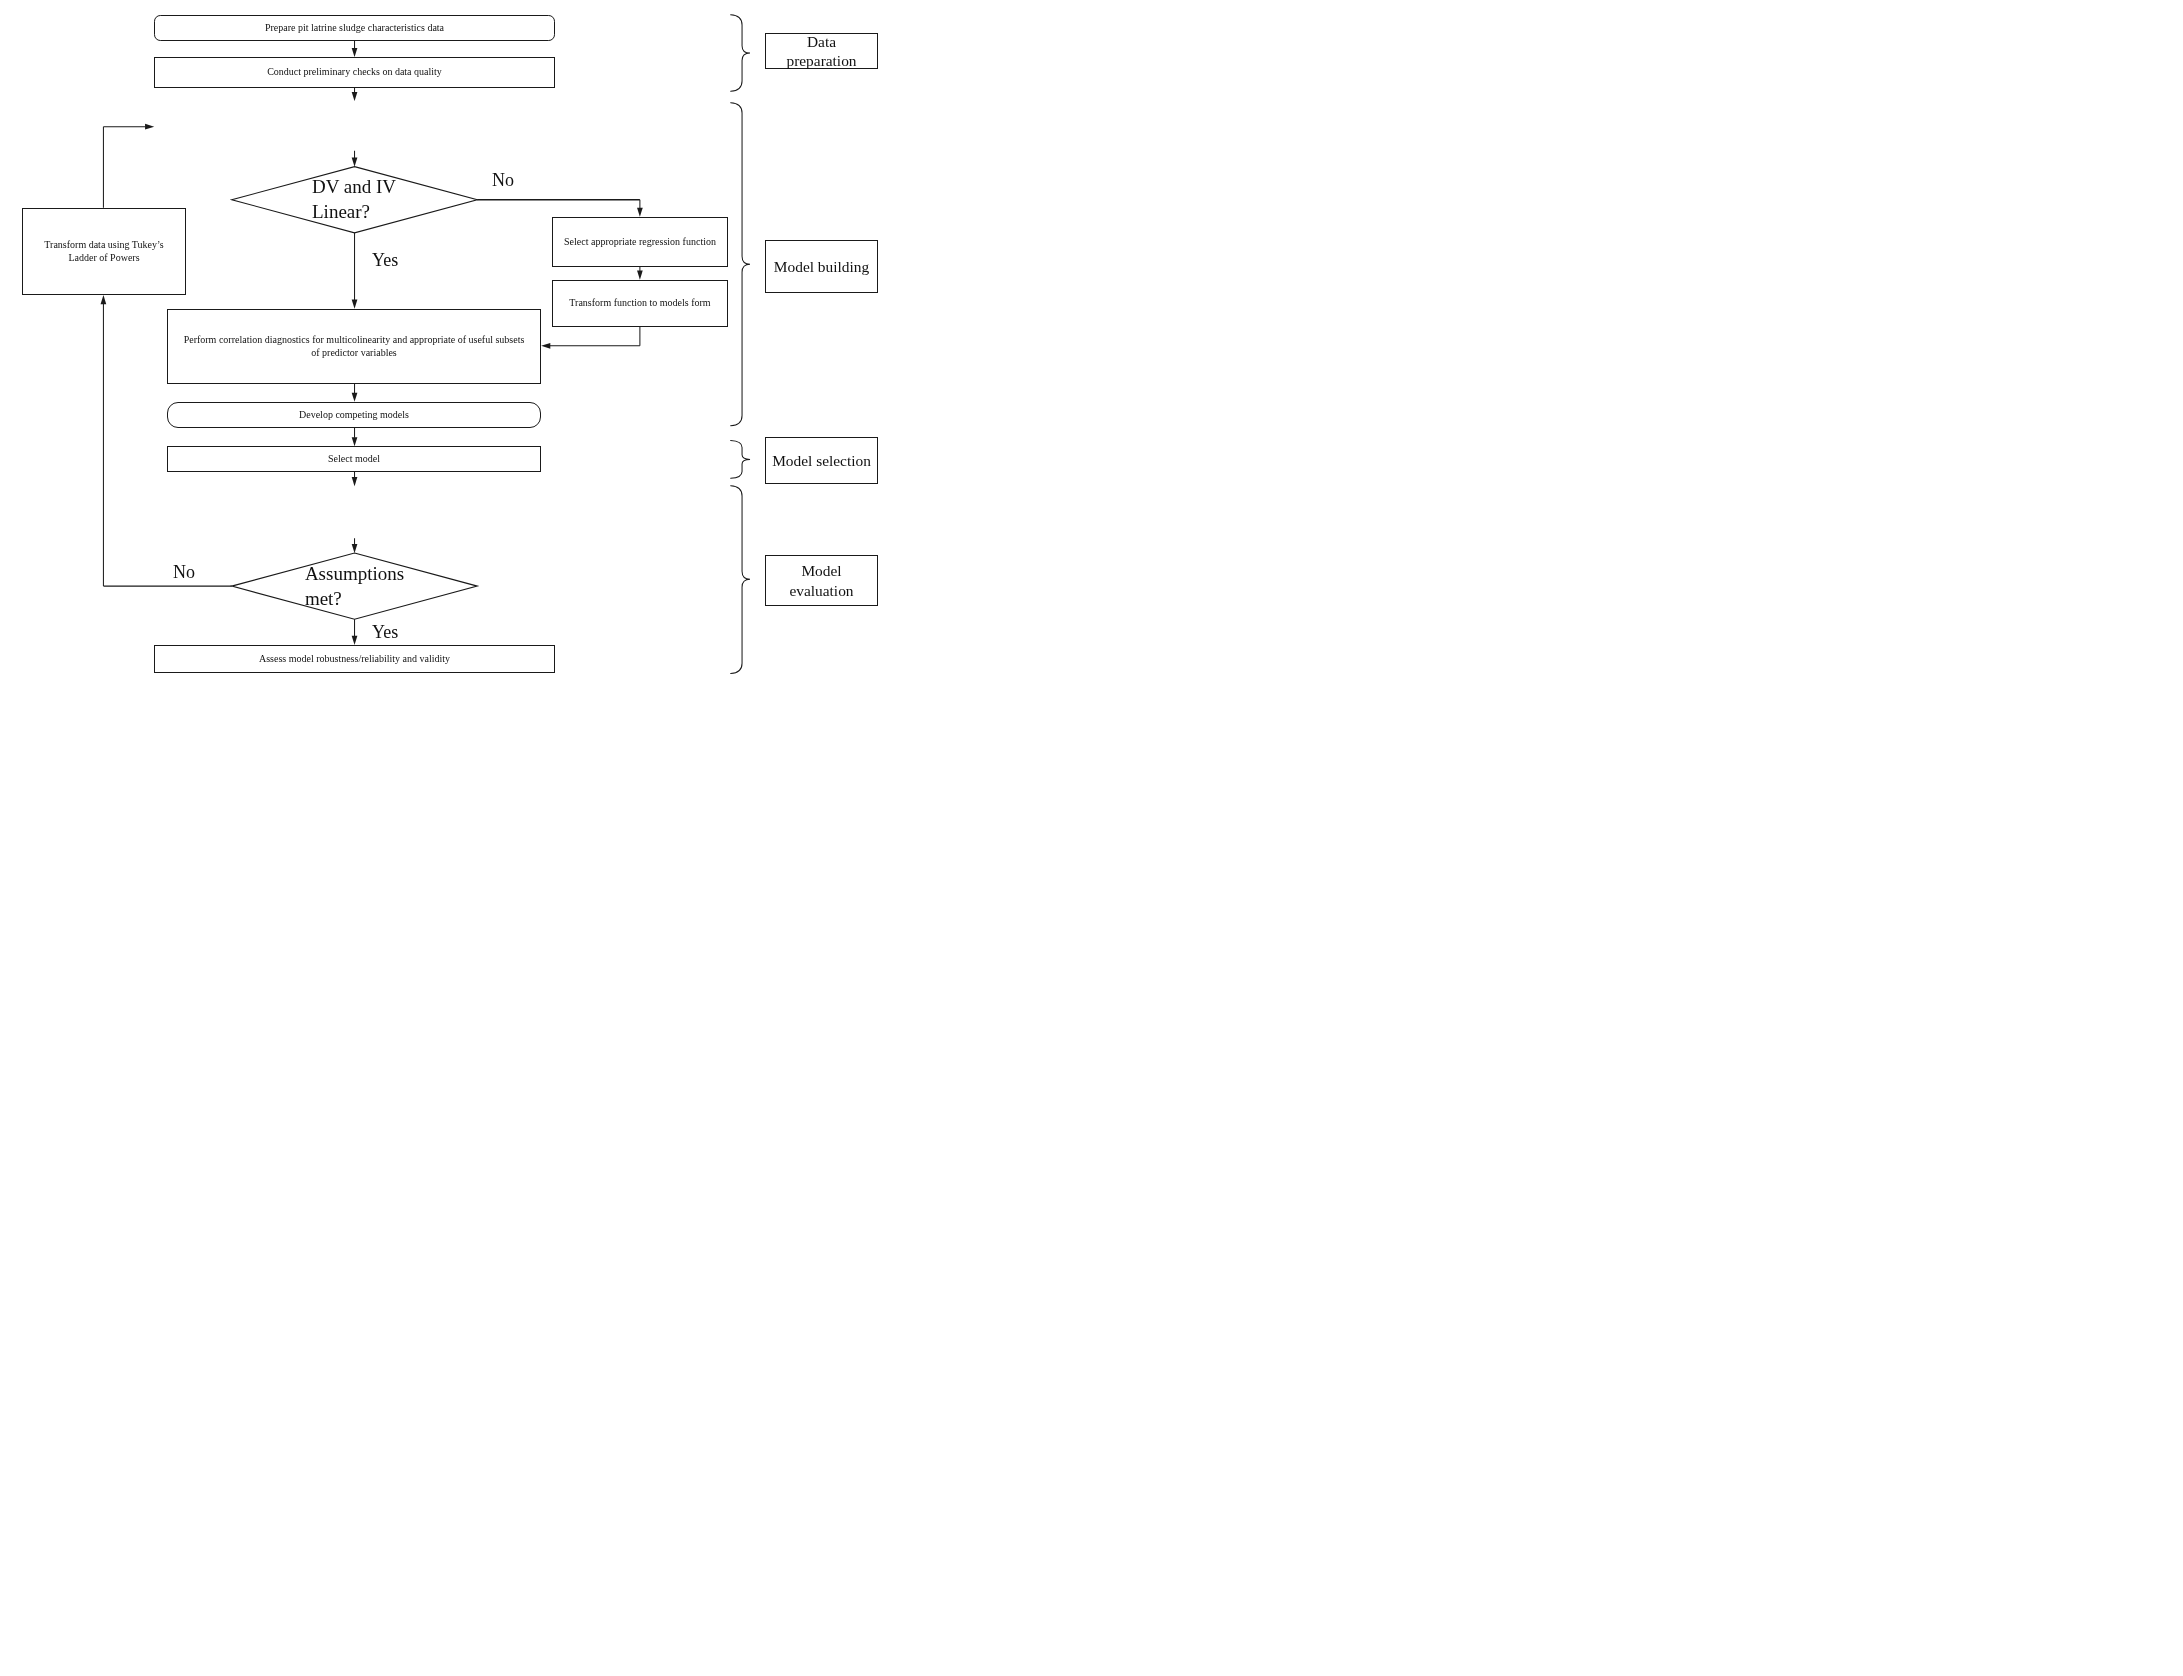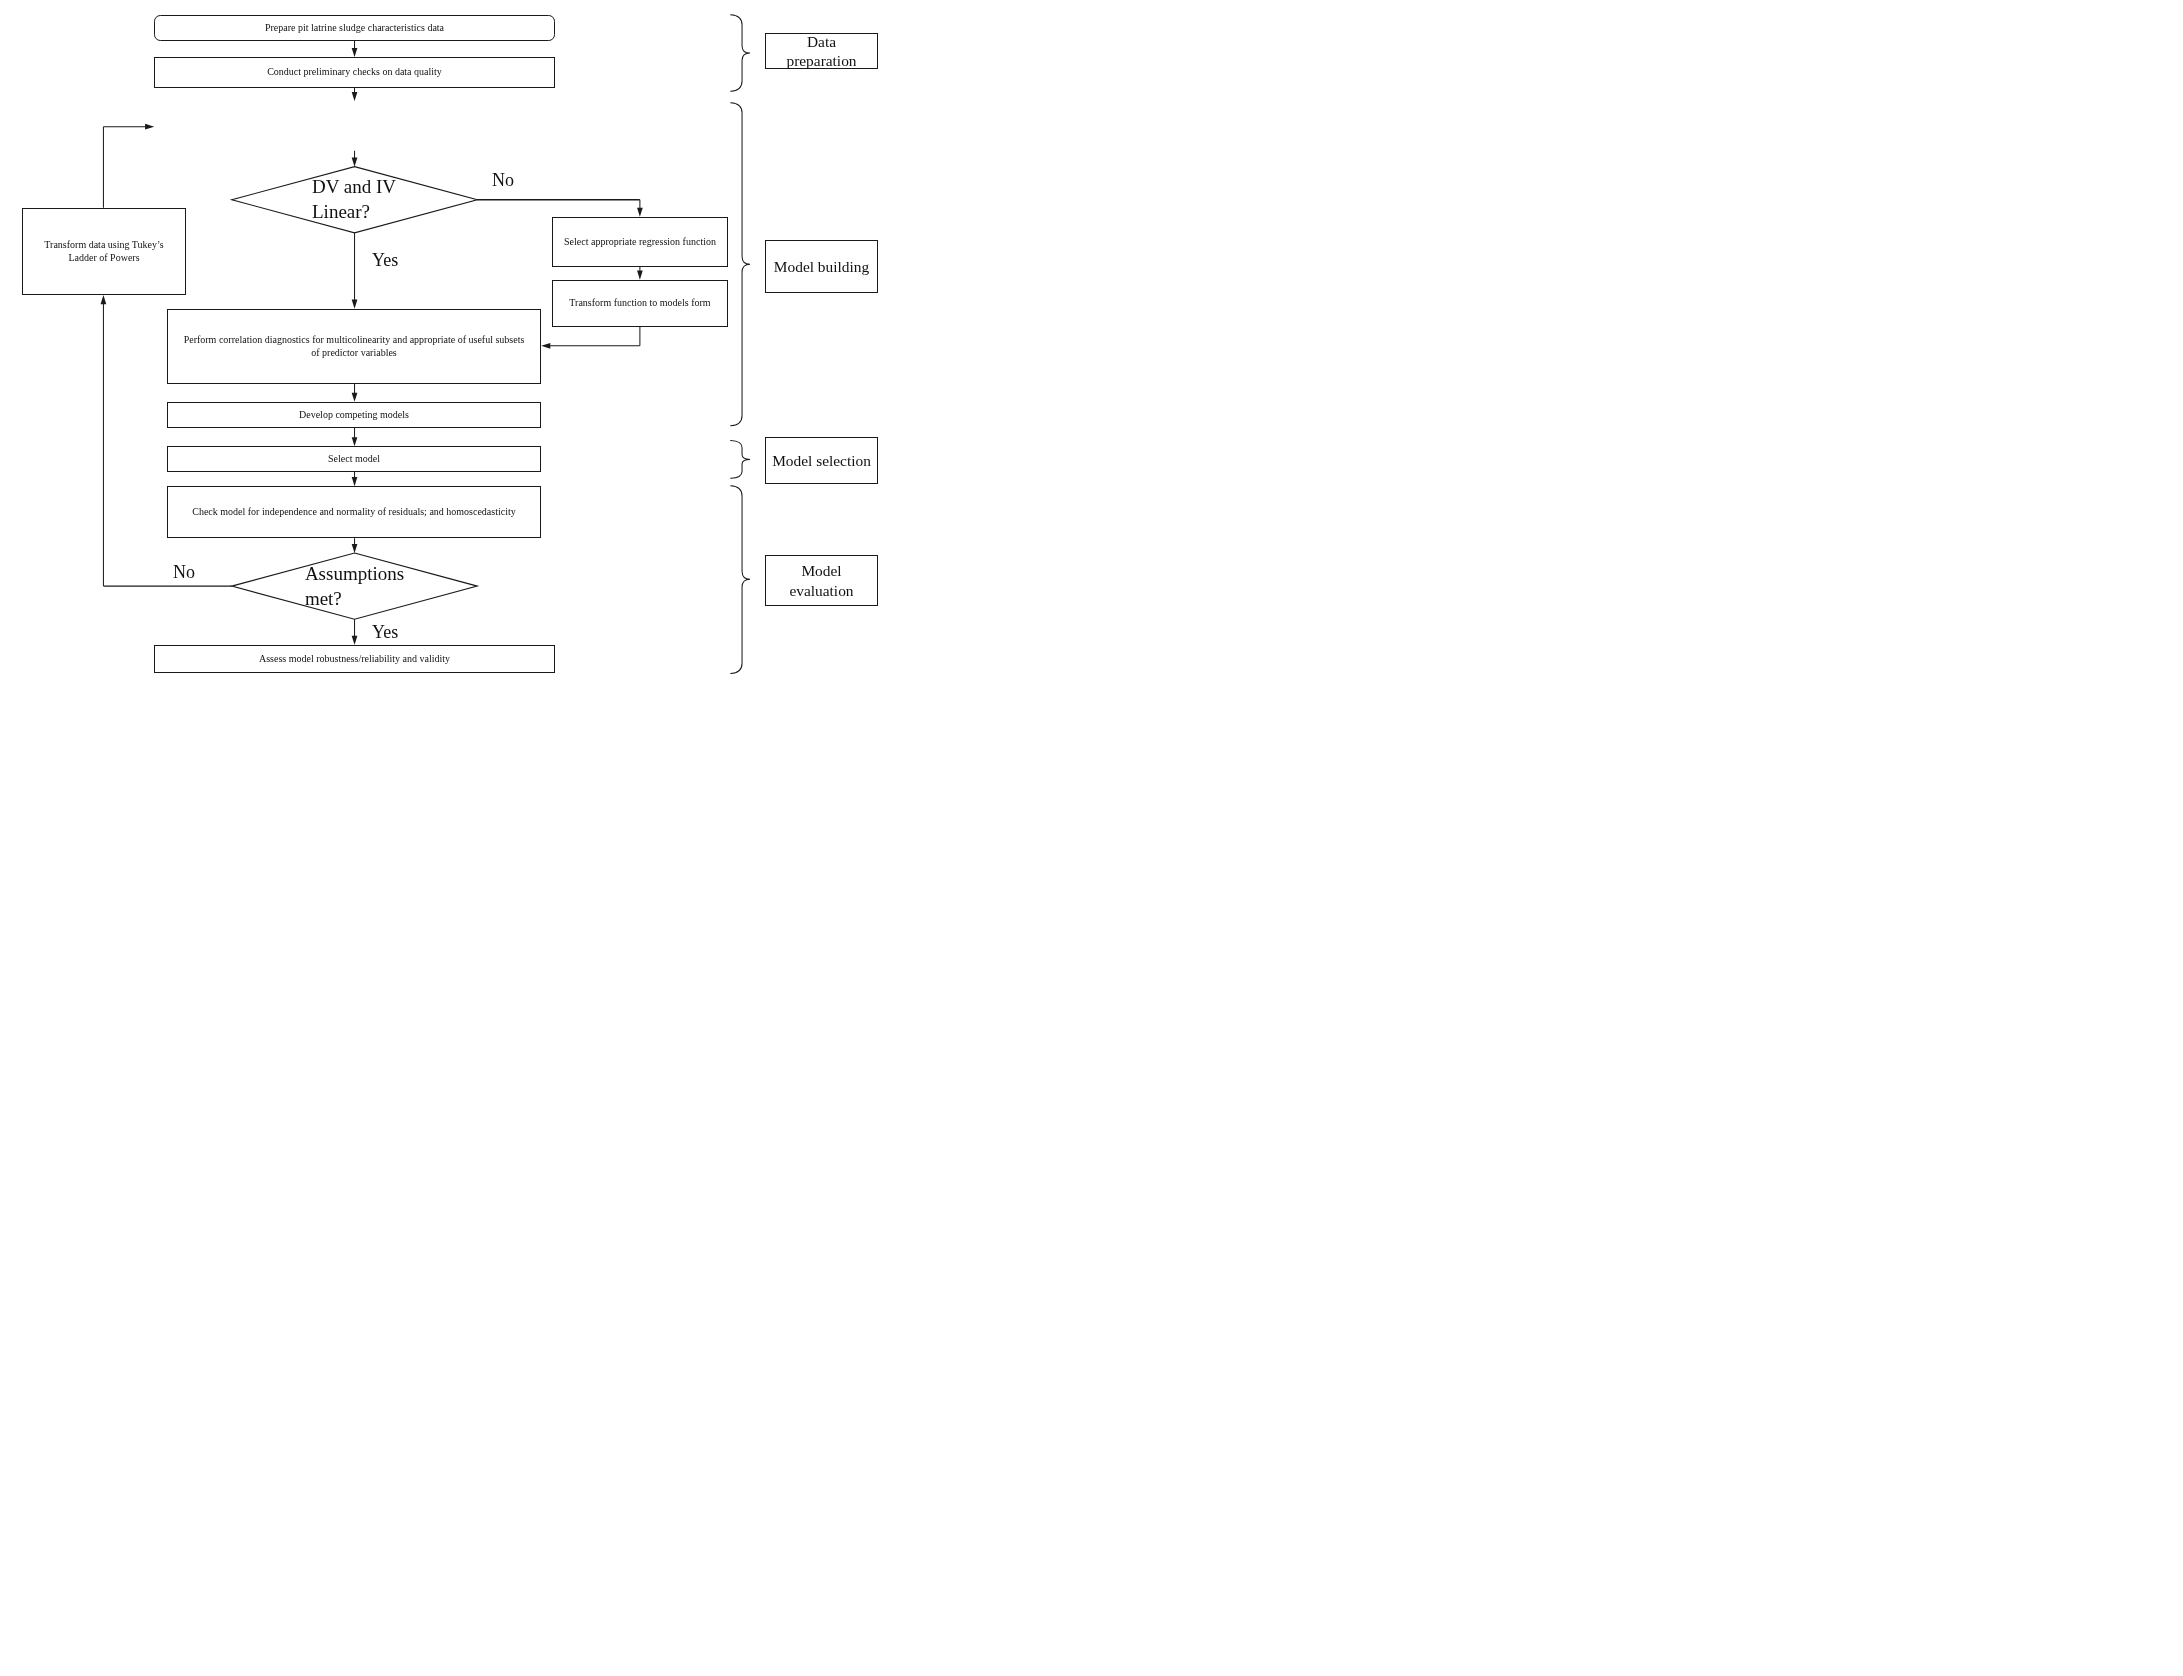--- a/index.html
+++ b/index.html
@@ -172,25 +172,24 @@
   <div class="diamond-label" style="left:306px; top:563px; width:97px; height:47px;">Assumptions met?</div>
 
   <div class="box narrowpad" style="left:552px; top:217px; width:176px; height:50px;">Select appropriate regression function</div>
 
   <div class="box narrowpad" style="left:552px; top:280px; width:176px; height:47px;">Transform function to models form</div>
 
   <div class="box narrowpad" style="left:22px; top:208px; width:164px; height:87px;">Transform data using Tukey’s Ladder of Powers</div>
 
   <div class="box widepad" style="left:167px; top:309px; width:374px; height:75px;">Perform correlation diagnostics for multicolinearity and appropriate of useful subsets of predictor variables</div>
 
-  <div class="box" style="left:167px; top:402px; width:374px; height:26px;">Develop competing models</div>
+  <div class="box" style="left:167px; top:402px; width:374px; height:26px;border-radius:11px;">Develop competing models</div>
 
   <div class="box" style="left:167px; top:446px; width:374px; height:26px;">Select model</div>
 
-  <div class="box" style="left:167px; top:486px; width:374px; height:52px;">Check model for independence and normality of residuals; and homoscedasticity</div>
 
   <div class="box" style="left:154px; top:645px; width:401px; height:28px;">Assess model robustness/reliability and validity</div>
 
   <div class="edge-label" style="left:492px; top:171px;">No</div>
   <div class="edge-label" style="left:372px; top:251px;">Yes</div>
   <div class="edge-label" style="left:173px; top:563px;">No</div>
   <div class="edge-label" style="left:372px; top:623px;">Yes</div>
 
   <div class="stage-box" style="left:765px; top:33px; width:113px; height:36px;">Data preparation</div>
   <div class="stage-box" style="left:765px; top:240px; width:113px; height:53px;">Model building</div>

